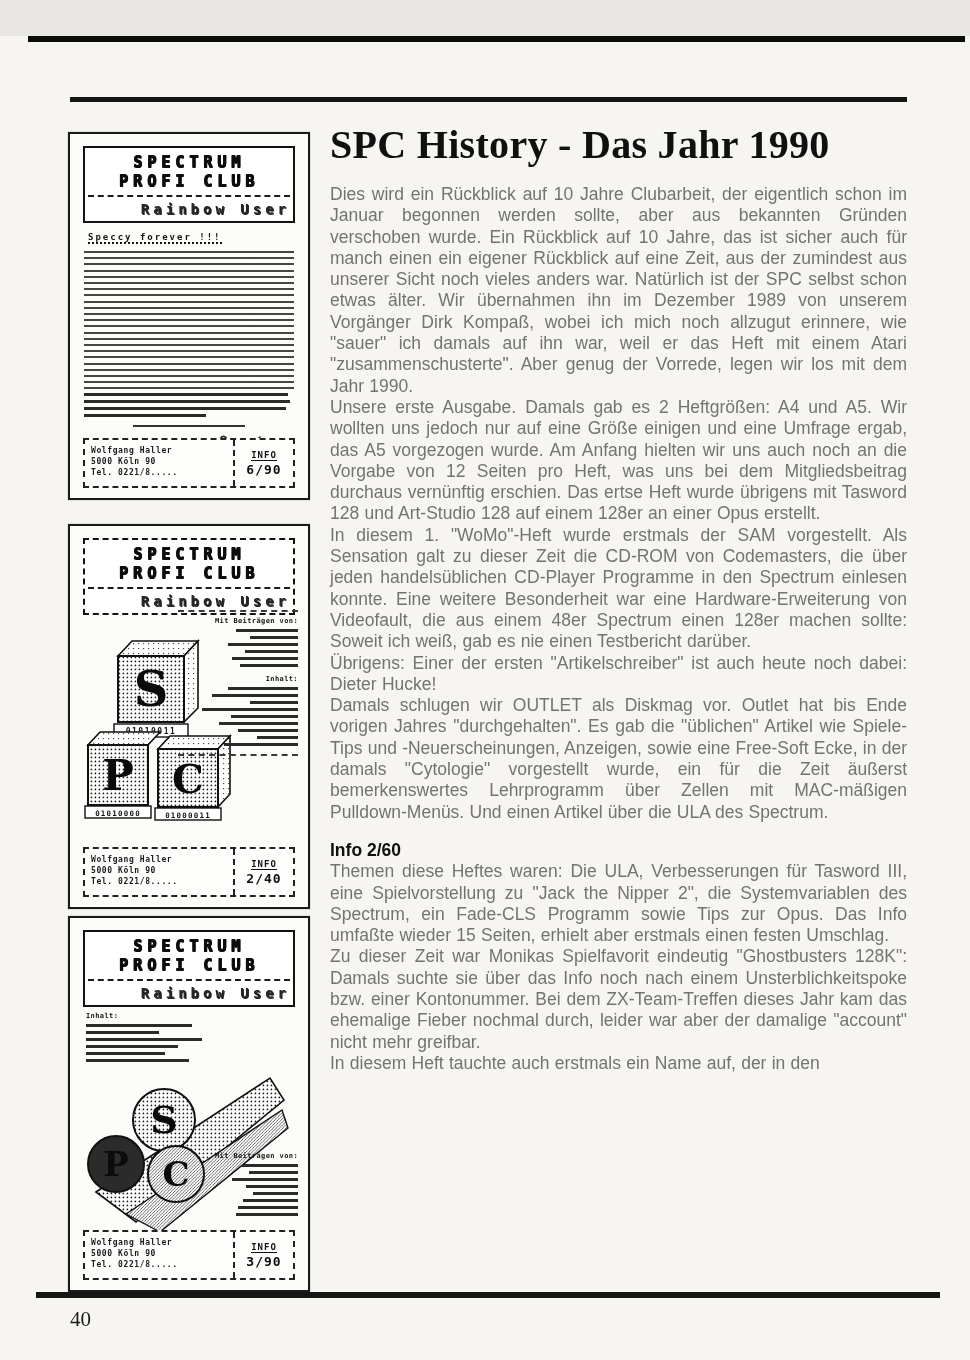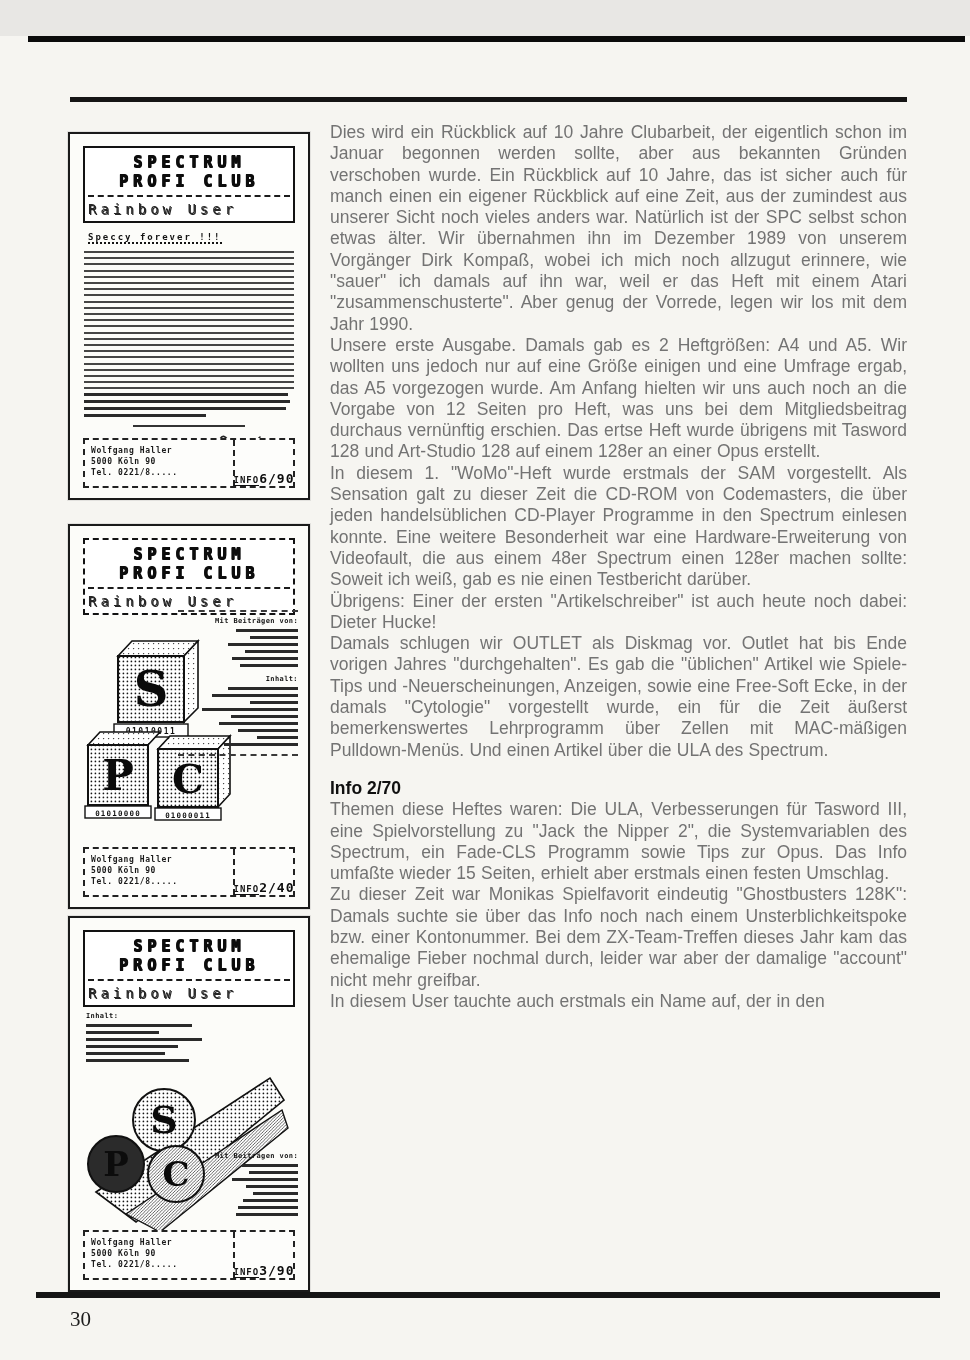--- a/index.html
+++ b/index.html
@@ -16,40 +16,40 @@
          box-shadow:0 0 0 1px rgba(0,0,0,.08);}
   .cover1{top:96px;height:364px;}
   .cover2{top:488px;height:381px;}
   .cover3{top:880px;height:372px;}
 
   .masthead{margin:12px 13px 0;border:2px solid #121212;padding:3px 3px 2px;background:#fff;}
   .mh-title{border-bottom:2px dashed #1b1b1b;padding:2px 0 4px;text-align:center;}
   .mh-word{display:block;font-family:"DejaVu Sans Mono",monospace;font-weight:bold;font-size:15px;
            letter-spacing:5px;color:#0d0d0d;text-shadow:1px 0 0 #0d0d0d,0 1px 0 #0d0d0d,1px 1px 0 #0d0d0d;
            filter:blur(.25px);line-height:19px;}
-  .mh-sub{font-family:"DejaVu Sans Mono",monospace;font-weight:normal;font-size:14px;letter-spacing:4px;
-          color:#262626;text-align:left;padding:4px 0 2px;text-shadow:1px 1px 0 #262626;filter:blur(.3px);}
+  .mh-sub{font-family:"DejaVu Sans Mono",monospace;font-weight:bold;font-size:14px;letter-spacing:4px;
+          color:#262626;text-align:right;padding:4px 0 2px;text-shadow:1px 1px 0 #262626;filter:blur(.3px);}
 
   .c1-headline{margin:9px 0 0 18px;display:inline-block;font-family:"DejaVu Sans Mono",monospace;
                font-weight:bold;font-size:9px;letter-spacing:2px;color:#141414;
                border-bottom:2px dotted #141414;filter:blur(.25px);}
   .microblock{margin:7px 14px 0;height:138px;
               background:repeating-linear-gradient(180deg,rgba(30,30,30,.82) 0 2px,transparent 2px 6.2px);}
   .mt{height:2.6px;background:#2a2a2a;margin-top:4.4px;width:100%;}
   .ragged{margin:0 14px;}
   .c1-closing{height:2.4px;width:112px;margin:8px auto 0;background:#333;}
   .signature{display:block;margin:2px 44px 0 auto;}
 
   .imprint{position:absolute;left:13px;right:13px;bottom:10px;height:46px;border:2px dashed #222;
            display:flex;background:#fdfdfb;}
   .imprint-left{flex:1;padding:5px 6px 0;font-family:"DejaVu Sans Mono",monospace;font-weight:bold;
                 font-size:8px;line-height:11px;letter-spacing:.6px;color:#1b1b1b;filter:blur(.4px);
                 overflow:hidden;white-space:nowrap;}
-  .imprint-right{width:58px;border-left:2px dashed #222;display:flex;flex-direction:row;
-                 align-items:flex-end;justify-content:center;}
+  .imprint-right{width:58px;border-left:2px dashed #222;display:flex;flex-direction:column;
+                 align-items:center;justify-content:center;}
   .issue-label{font-family:"DejaVu Sans Mono",monospace;font-weight:bold;font-size:9px;letter-spacing:1px;
                border-bottom:1.5px solid #111;color:#131313;filter:blur(.3px);}
   .issue-no{font-family:"DejaVu Sans Mono",monospace;font-weight:bold;font-size:13px;letter-spacing:1px;
             color:#0e0e0e;margin-top:1px;}
 
   .rlist{position:absolute;display:flex;flex-direction:column;align-items:flex-end;}
   .llist{position:absolute;}
   .tinylabel{font-family:"DejaVu Sans Mono",monospace;font-weight:bold;font-size:7px;letter-spacing:.4px;
              color:#141414;filter:blur(.3px);}
   .dhr{border-top:2px dashed #3a3a3a;width:100%;margin-bottom:5px;}
@@ -259,30 +259,31 @@
         <div>Tel. 0221/8.....</div>
       </div>
       <div class="imprint-right">
         <div class="issue-label">INFO</div>
         <div class="issue-no">3/90</div>
       </div>
     </div>
   </div>
 
   <div class="article">
+    <h1>SPC History - Das Jahr 1990</h1>
     <p>Dies wird ein Rückblick auf 10 Jahre Clubarbeit, der eigentlich schon im Januar begonnen werden sollte, aber aus bekannten Gründen verschoben wurde. Ein Rückblick auf 10 Jahre, das ist sicher auch für manch einen ein eigener Rückblick auf eine Zeit, aus der zumindest aus unserer Sicht noch vieles anders war. Natürlich ist der SPC selbst schon etwas älter. Wir übernahmen ihn im Dezember 1989 von unserem Vorgänger Dirk Kompaß, wobei ich mich noch allzugut erinnere, wie "sauer" ich damals auf ihn war, weil er das Heft mit einem Atari "zusammenschusterte". Aber genug der Vorrede, legen wir los mit dem Jahr 1990.</p>
 
     <p>Unsere erste Ausgabe. Damals gab es 2 Heftgrößen: A4 und A5. Wir wollten uns jedoch nur auf eine Größe einigen und eine Umfrage ergab, das A5 vorgezogen wurde. Am Anfang hielten wir uns auch noch an die Vorgabe von 12 Seiten pro Heft, was uns bei dem Mitgliedsbeitrag durchaus vernünftig erschien. Das ertse Heft wurde übrigens mit Tasword 128 und Art-Studio 128 auf einem 128er an einer Opus erstellt.</p>
     <p>In diesem 1. "WoMo"-Heft wurde erstmals der SAM vorgestellt. Als Sensation galt zu dieser Zeit die CD-ROM von Codemasters, die über jeden handelsüblichen CD-Player Programme in den Spectrum einlesen konnte. Eine weitere Besonderheit war eine Hardware-Erweiterung von Videofault, die aus einem 48er Spectrum einen 128er machen sollte: Soweit ich weiß, gab es nie einen Testbericht darüber.</p>
     <p>Übrigens: Einer der ersten "Artikelschreiber" ist auch heute noch dabei: Dieter Hucke!</p>
     <p>Damals schlugen wir OUTLET als Diskmag vor. Outlet hat bis Ende vorigen Jahres "durchgehalten". Es gab die "üblichen" Artikel wie Spiele-Tips und -Neuerscheinungen, Anzeigen, sowie eine Free-Soft Ecke, in der damals "Cytologie" vorgestellt wurde, ein für die Zeit äußerst bemerkenswertes Lehrprogramm über Zellen mit MAC-mäßigen Pulldown-Menüs. Und einen Artikel über die ULA des Spectrum.</p>
 
-    <h2>Info 2/70</h2>
+    <h2>Info 2/60</h2>
     <p>Themen diese Heftes waren: Die ULA, Verbesserungen für Tasword III, eine Spielvorstellung zu "Jack the Nipper 2", die Systemvariablen des Spectrum, ein Fade-CLS Programm sowie Tips zur Opus. Das Info umfaßte wieder 15 Seiten, erhielt aber erstmals einen festen Umschlag.</p>
     <p>Zu dieser Zeit war Monikas Spielfavorit eindeutig "Ghostbusters 128K": Damals suchte sie über das Info noch nach einem Unsterblichkeitspoke bzw. einer Kontonummer. Bei dem ZX-Team-Treffen dieses Jahr kam das ehemalige Fieber nochmal durch, leider war aber der damalige "account" nicht mehr greifbar.</p>
-    <p>In diesem User tauchte auch erstmals ein Name auf, der in den</p>
+    <p>In diesem Heft tauchte auch erstmals ein Name auf, der in den</p>
   </div>
 
   <div class="foot-rule"></div>
-  <span class="pageno">30</span>
+  <span class="pageno">40</span>
   <div class="scan-bottom"></div>
 
 </div>
 
 </body></html>

